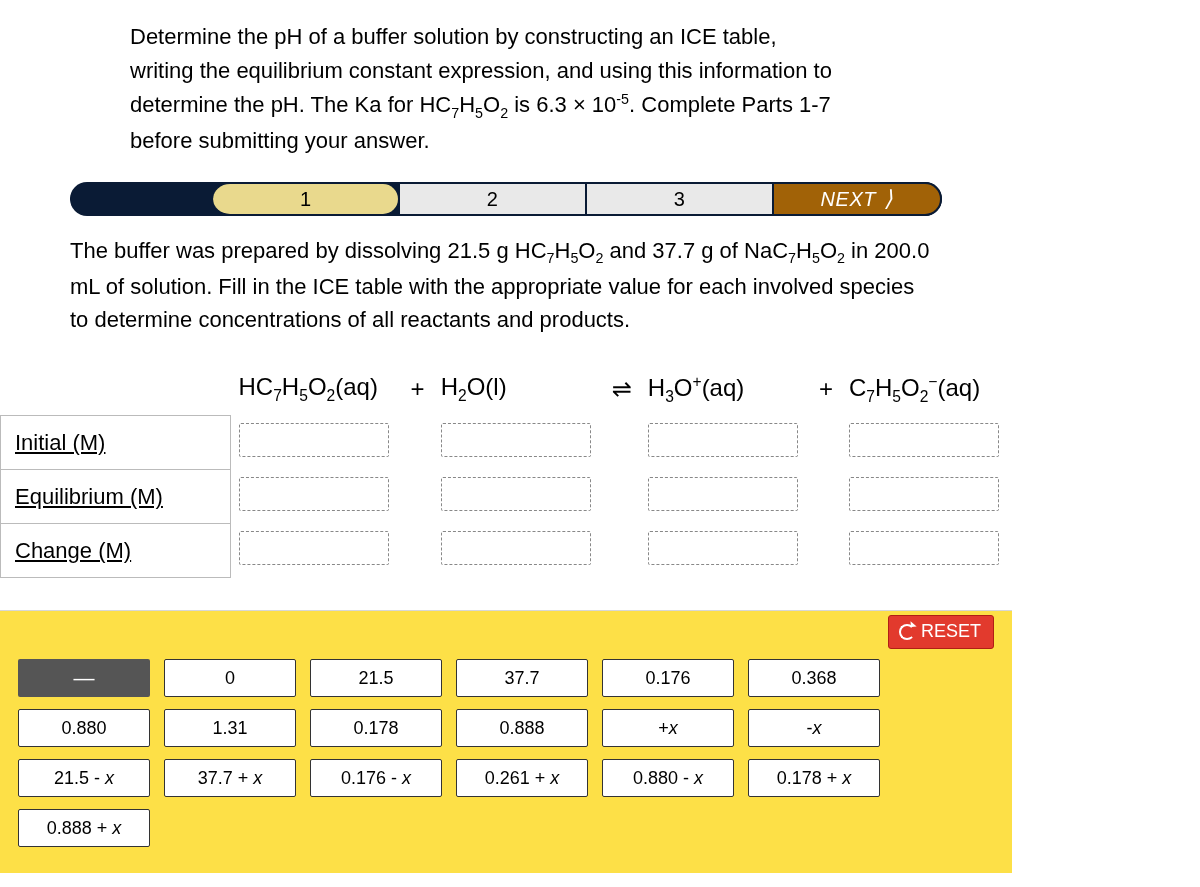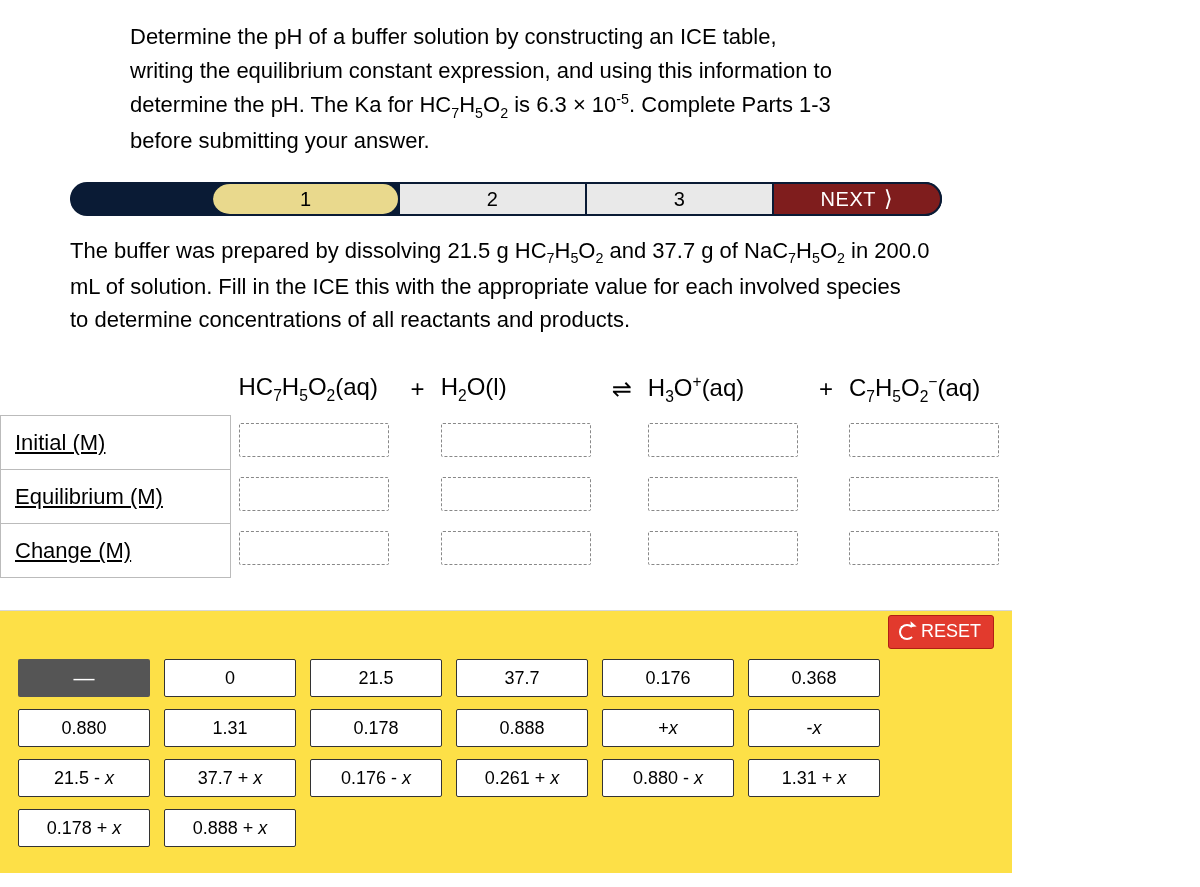--- a/index.html
+++ b/index.html
@@ -42,30 +42,31 @@
     border: 2px solid #0a1b35;
   }
   .step-active {
     background: #e9d98d;
     color: #000;
     border-radius: 17px;
     margin-left: -17px;
   }
   .step-other { background: #e9e9e9; }
   .step-next {
-    background: #7f1d1d;
+    background: #a16207;
     color: #fff;
     flex: 0.9;
     border-radius: 0 17px 17px 0;
     display: flex;
     justify-content: center;
     align-items: center;
     gap: 8px;
     font-weight: 500;
     letter-spacing: 0.5px;
+    font-style: italic;
   }
   .chev { font-size: 22px; }
 
   .prompt { padding: 0 40px 16px 70px; line-height: 1.5; font-size: 22px; }
 
   .ice-area { padding: 10px 0 0 0; }
   table.ice { width: 100%; border-collapse: collapse; }
   table.ice td, table.ice th {
     padding: 6px 8px;
     vertical-align: middle;
@@ -154,40 +155,40 @@
   }
   .tile .xi { font-style: italic; }
 </style>
 </head>
 <body>
 <div class="wrap">
 
 <div class="intro">
   <span>Determine the pH of a buffer solution by constructing an ICE table,</span><br>
   <span>writing the equilibrium constant expression, and using this information to</span><br>
-  <span>determine the pH. The Ka for HC</span><span class="sub">7</span>H<span class="sub">5</span>O<span class="sub">2</span><span> is 6.3 × 10</span><span class="sup">-5</span><span>. Complete Parts 1-3</span><br>
+  <span>determine the pH. The Ka for HC</span><span class="sub">7</span>H<span class="sub">5</span>O<span class="sub">2</span><span> is 6.3 × 10</span><span class="sup">-5</span><span>. Complete Parts 1-7</span><br>
   <span>before submitting your answer.</span>
 </div>
 
 <div class="stepper-row">
   <div class="stepper">
     <div class="step-blankhead"></div>
     <div class="step step-active">1</div>
     <div class="step step-other">2</div>
     <div class="step step-other">3</div>
     <div class="step step-next">
       <span>NEXT</span>
       <span class="chev">⟩</span>
     </div>
   </div>
 </div>
 
 <div class="prompt">
   <span>The buffer was prepared by dissolving 21.5 g HC</span><span class="sub">7</span>H<span class="sub">5</span>O<span class="sub">2</span><span> and 37.7 g of NaC</span><span class="sub">7</span>H<span class="sub">5</span>O<span class="sub">2</span><span> in 200.0</span><br>
-  <span>mL of solution. Fill in the ICE this with the appropriate value for each involved species</span><br>
+  <span>mL of solution. Fill in the ICE table with the appropriate value for each involved species</span><br>
   <span>to determine concentrations of all reactants and products.</span>
 </div>
 
 <div class="ice-area">
 <table class="ice">
   <tbody>
           <tr>
     <td style="width:230px;"></td>
     <th>HC<span class="sub">7</span>H<span class="sub">5</span>O<span class="sub">2</span>(aq)</th>
     <td class="op">+</td>
@@ -264,23 +265,20 @@
     <div class="tile">
           <span>0.176 - <span class="xi">x</span></span>
         </div>
     <div class="tile">
           <span>0.261 + <span class="xi">x</span></span>
         </div>
     <div class="tile">
           <span>0.880 - <span class="xi">x</span></span>
         </div>
     <div class="tile">
-          <span>1.31 + <span class="xi">x</span></span>
-        </div>
-    <div class="tile">
           <span>0.178 + <span class="xi">x</span></span>
         </div>
     <div class="tile">
           <span>0.888 + <span class="xi">x</span></span>
         </div>
   </div>
 </div>
 
 </div>
 

